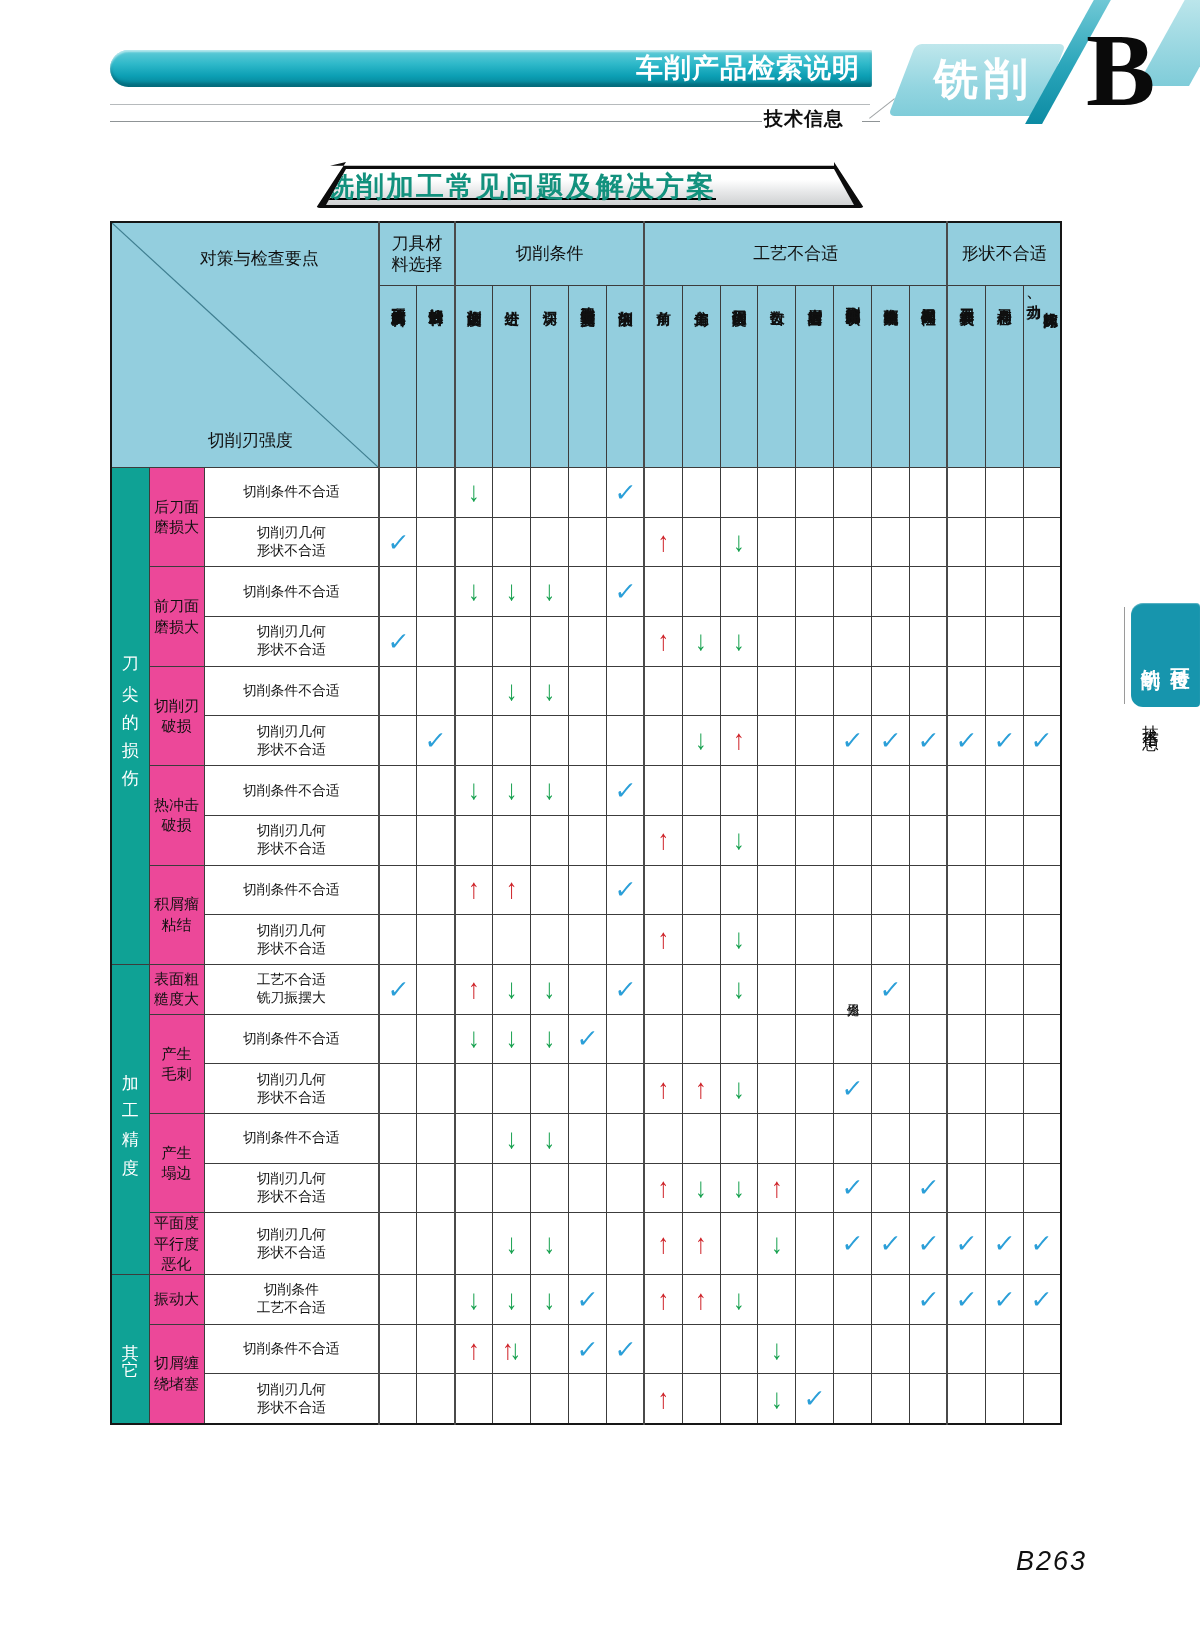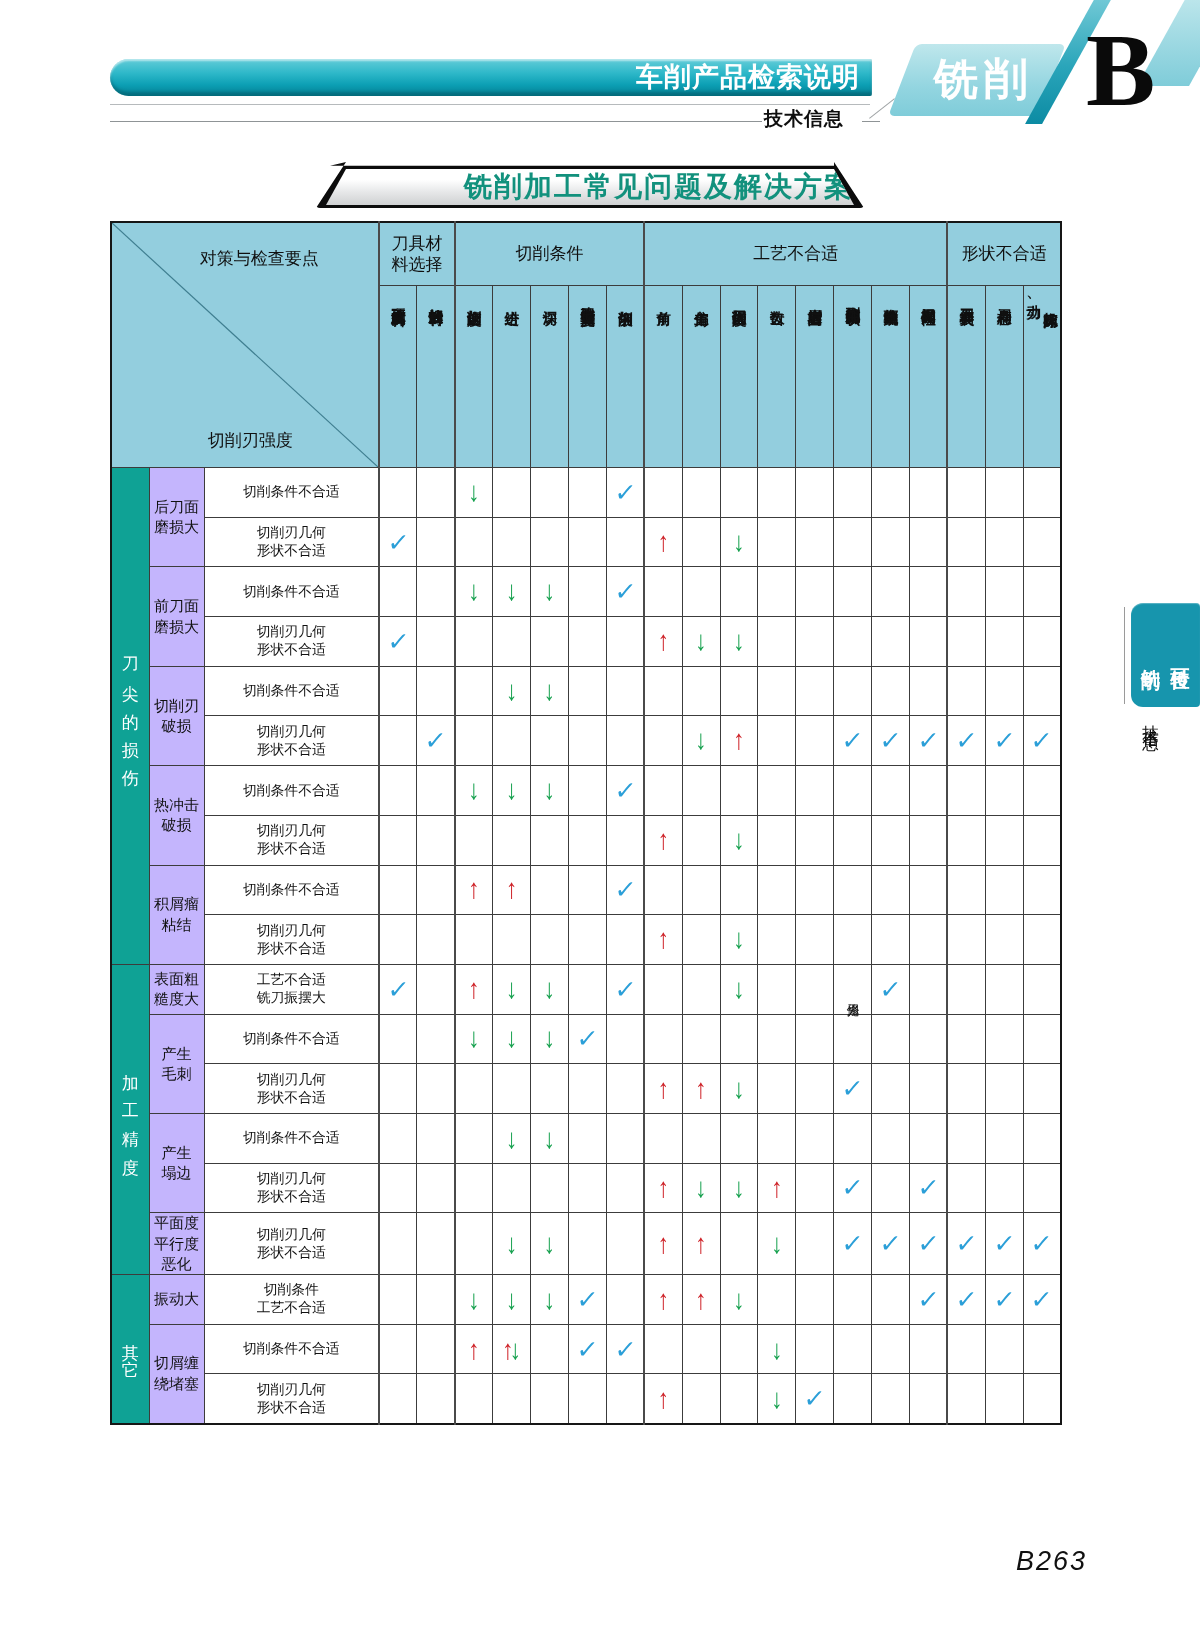--- a/index.html
+++ b/index.html
@@ -1,20 +1,20 @@
 <!DOCTYPE html>
 <html><head>
 <meta charset="utf-8">
 <style>
   html,body{margin:0;padding:0;}
   body{font-family:"Liberation Sans","DejaVu Sans",sans-serif;background:#fff;}
   #page{position:relative;width:1200px;height:1628px;background:#ffffff;overflow:hidden;}
 
   
-  .topbar{position:absolute;left:110px;top:59px;width:762px;height:37px;
+  .topbar{position:absolute;left:110px;top:50px;width:762px;height:37px;
     border-radius:19px 2px 2px 19px;
     background:linear-gradient(180deg,#63ccd8 0%,#2eb8c9 38%,#0c9fb4 70%,#047f92 100%);
     box-shadow:inset 0 2px 2px rgba(255,255,255,.55), inset 0 -4px 3px rgba(0,70,80,.35);}
   .topbar-title{position:absolute;right:12px;top:50%;transform:translateY(-54%);
     color:#fff;font-size:27px;font-weight:bold;letter-spacing:1px;white-space:nowrap;}
   .hline1{position:absolute;left:110px;top:104px;width:760px;height:1px;background:#b6babc;}
   .hline2{position:absolute;left:110px;top:121px;width:652px;height:1px;background:#8f9496;}
   .hline3{position:absolute;left:862px;top:121px;width:18px;height:1px;background:#8f9496;}
   .hslant{position:absolute;left:866px;top:108px;width:32px;height:1px;background:#9fa3a5;transform:rotate(-38deg);}
   .subtitle{position:absolute;left:764px;top:106px;font-size:19px;font-weight:bold;color:#0e0e0e;letter-spacing:1px;}
@@ -29,21 +29,21 @@
   .big-letter{position:absolute;left:1086px;top:18px;font-family:"Liberation Serif","DejaVu Serif",serif;
     font-size:104px;font-weight:bold;color:#0a0a0a;line-height:1;}
 
   
   .banner{position:absolute;left:316px;top:162px;width:548px;height:46px;background:#0c0c0c;
     clip-path:polygon(30px 0,14px 8%,518px 8%,calc(100% - 30px) 0,100% 100%,0 100%);
     border-radius:18px 18px 4px 4px;}
   .banner-inner{position:absolute;left:10px;right:10px;top:7px;bottom:3px;
     background:linear-gradient(180deg,#ffffff 30%,#e9eaeb 60%,#cfd1d2 100%);
     clip-path:polygon(20px 0,calc(100% - 20px) 0,100% 100%,0 100%);
-    display:flex;align-items:center;justify-content:flex-end;}
+    display:flex;align-items:center;justify-content:flex-start;text-decoration:underline;}
   .banner-title{color:#12917d;font-size:28px;font-weight:bold;letter-spacing:2px;}
 
   
   table#matrix{position:absolute;left:110px;top:221px;border-collapse:collapse;table-layout:fixed;
     width:950px;background:#fff;border:2px solid #161616;}
   #matrix th,#matrix td{border:1px solid #3c3c3c;padding:0;}
   #matrix thead th,#matrix td.corner{background:#93cede;}
   .ghead{height:62px;font-size:17px;font-weight:normal;color:#101010;text-align:center;vertical-align:middle;
     white-space:pre-line;line-height:1.25;}
   .vrow{height:182px;}
@@ -51,21 +51,21 @@
   .vtext{display:inline-block;writing-mode:vertical-lr;text-orientation:upright;white-space:pre-line;
     font-size:14.5px;color:#101010;line-height:1.15;padding-top:7px;letter-spacing:0.5px;}
   td.corner{position:relative;}
   .corner-top{position:absolute;left:50%;top:24px;transform:translateX(-38%);font-size:17px;color:#101010;white-space:nowrap;}
   .corner-bottom{position:absolute;left:36%;bottom:15px;font-size:17px;color:#101010;white-space:nowrap;}
   #matrix tbody tr{height:49.7px;}
   td.gband{background:#0fa295;text-align:center;vertical-align:middle;}
   .band-text{display:inline-block;writing-mode:vertical-rl;text-orientation:upright;color:#fff;
     font-size:17px;letter-spacing:28px;line-height:1;}
   .band-text.short{letter-spacing:16px;}
-  td.sub{background:#c4b5fd;text-align:center;vertical-align:middle;font-size:15px;color:#111;
+  td.sub{background:#ec4899;text-align:center;vertical-align:middle;font-size:15px;color:#111;
     white-space:pre-line;line-height:1.35;font-family:Liberation Serif, serif;}
   td.desc{background:#fff;text-align:center;vertical-align:middle;font-size:13.8px;color:#111;
     white-space:pre-line;line-height:1.3;}
   td.mark{text-align:center;vertical-align:middle;}
   .gb{border-left-width:2px !important;border-left-color:#4a4a4a !important;}
   tr.item-start td{border-top:2px solid #6f6f6f;}
   tr.group-start td{border-top:3px solid #8a8a8a;}
   .mk-check{display:inline-block;color:#2b9fd8;font-size:25px;font-weight:bold;transform:skewX(-6deg);}
   .mk-up{display:inline-block;color:#ce2127;font-size:23px;font-weight:bold;transform:scaleY(1.2);}
   .mk-down{display:inline-block;color:#17a14f;font-size:23px;font-weight:bold;transform:scaleY(1.2);}

